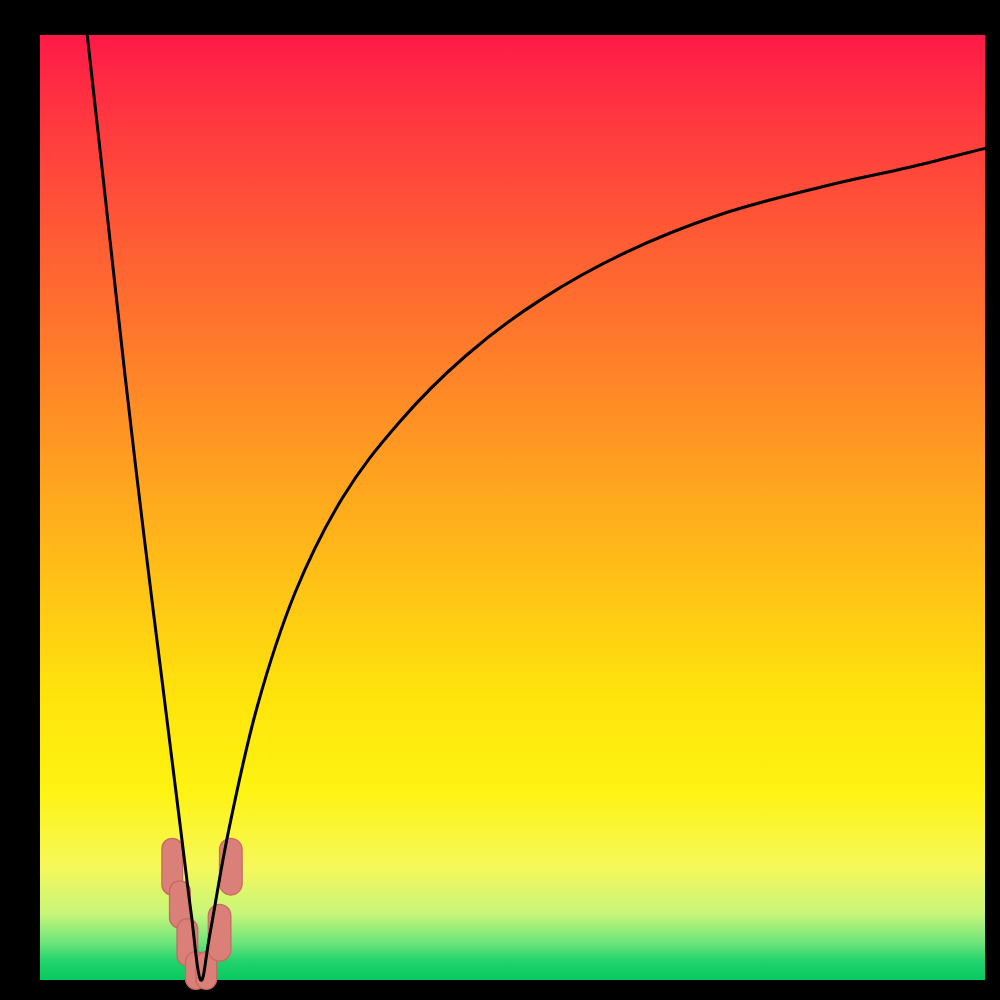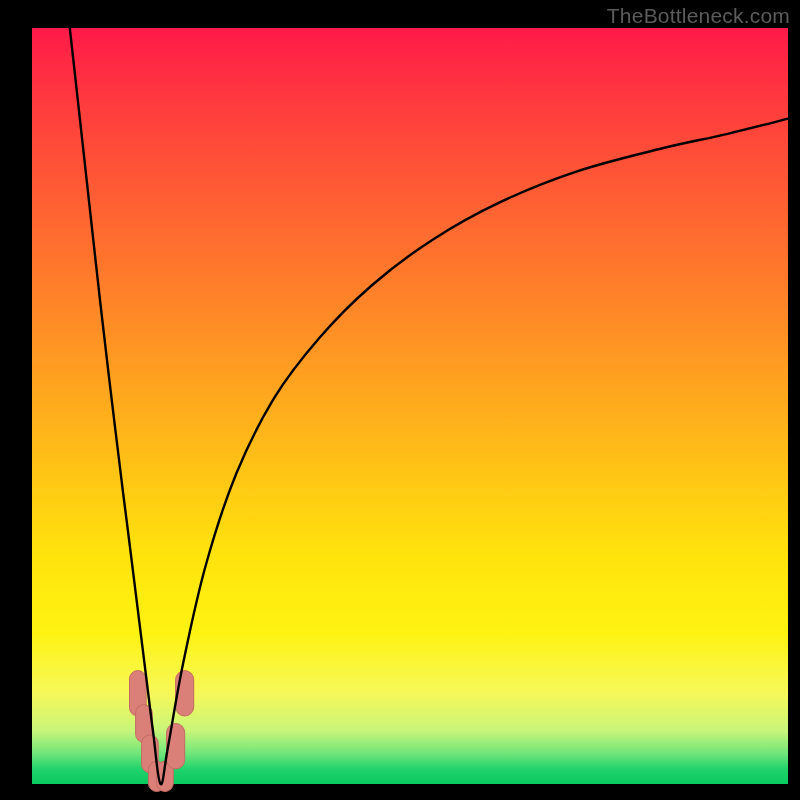--- a/index.html
+++ b/index.html
@@ -60,21 +60,20 @@
     height: 756px;
     overflow: visible;
   }
 </style>
 </head>
 <body>
 
 <div class="frame">
   <div class="plot-area"></div>
 
-  <div class="watermark">TheBottleneck.com</div>
 
   <svg class="curve-layer" viewBox="0 0 756 756" preserveAspectRatio="none">
     <g id="markers-group">
         <rect x="97.5" y="642.6" width="16.6" height="45.4" rx="8.3" fill="#db8079" stroke="#c46a63" stroke-width="1"></rect>
         <rect x="103.6" y="676.6" width="16.6" height="37.8" rx="8.3" fill="#db8079" stroke="#c46a63" stroke-width="1"></rect>
         <rect x="109.6" y="706.9" width="16.6" height="37.8" rx="8.3" fill="#db8079" stroke="#c46a63" stroke-width="1"></rect>
         <rect x="116.4" y="733.3" width="16.6" height="30.2" rx="8.3" fill="#db8079" stroke="#c46a63" stroke-width="1"></rect>
         <rect x="124.7" y="733.3" width="16.6" height="30.2" rx="8.3" fill="#db8079" stroke="#c46a63" stroke-width="1"></rect>
         <rect x="134.6" y="695.5" width="18.1" height="45.4" rx="9.1" fill="#db8079" stroke="#c46a63" stroke-width="1"></rect>
         <rect x="143.6" y="642.6" width="18.1" height="45.4" rx="9.1" fill="#db8079" stroke="#c46a63" stroke-width="1"></rect>

